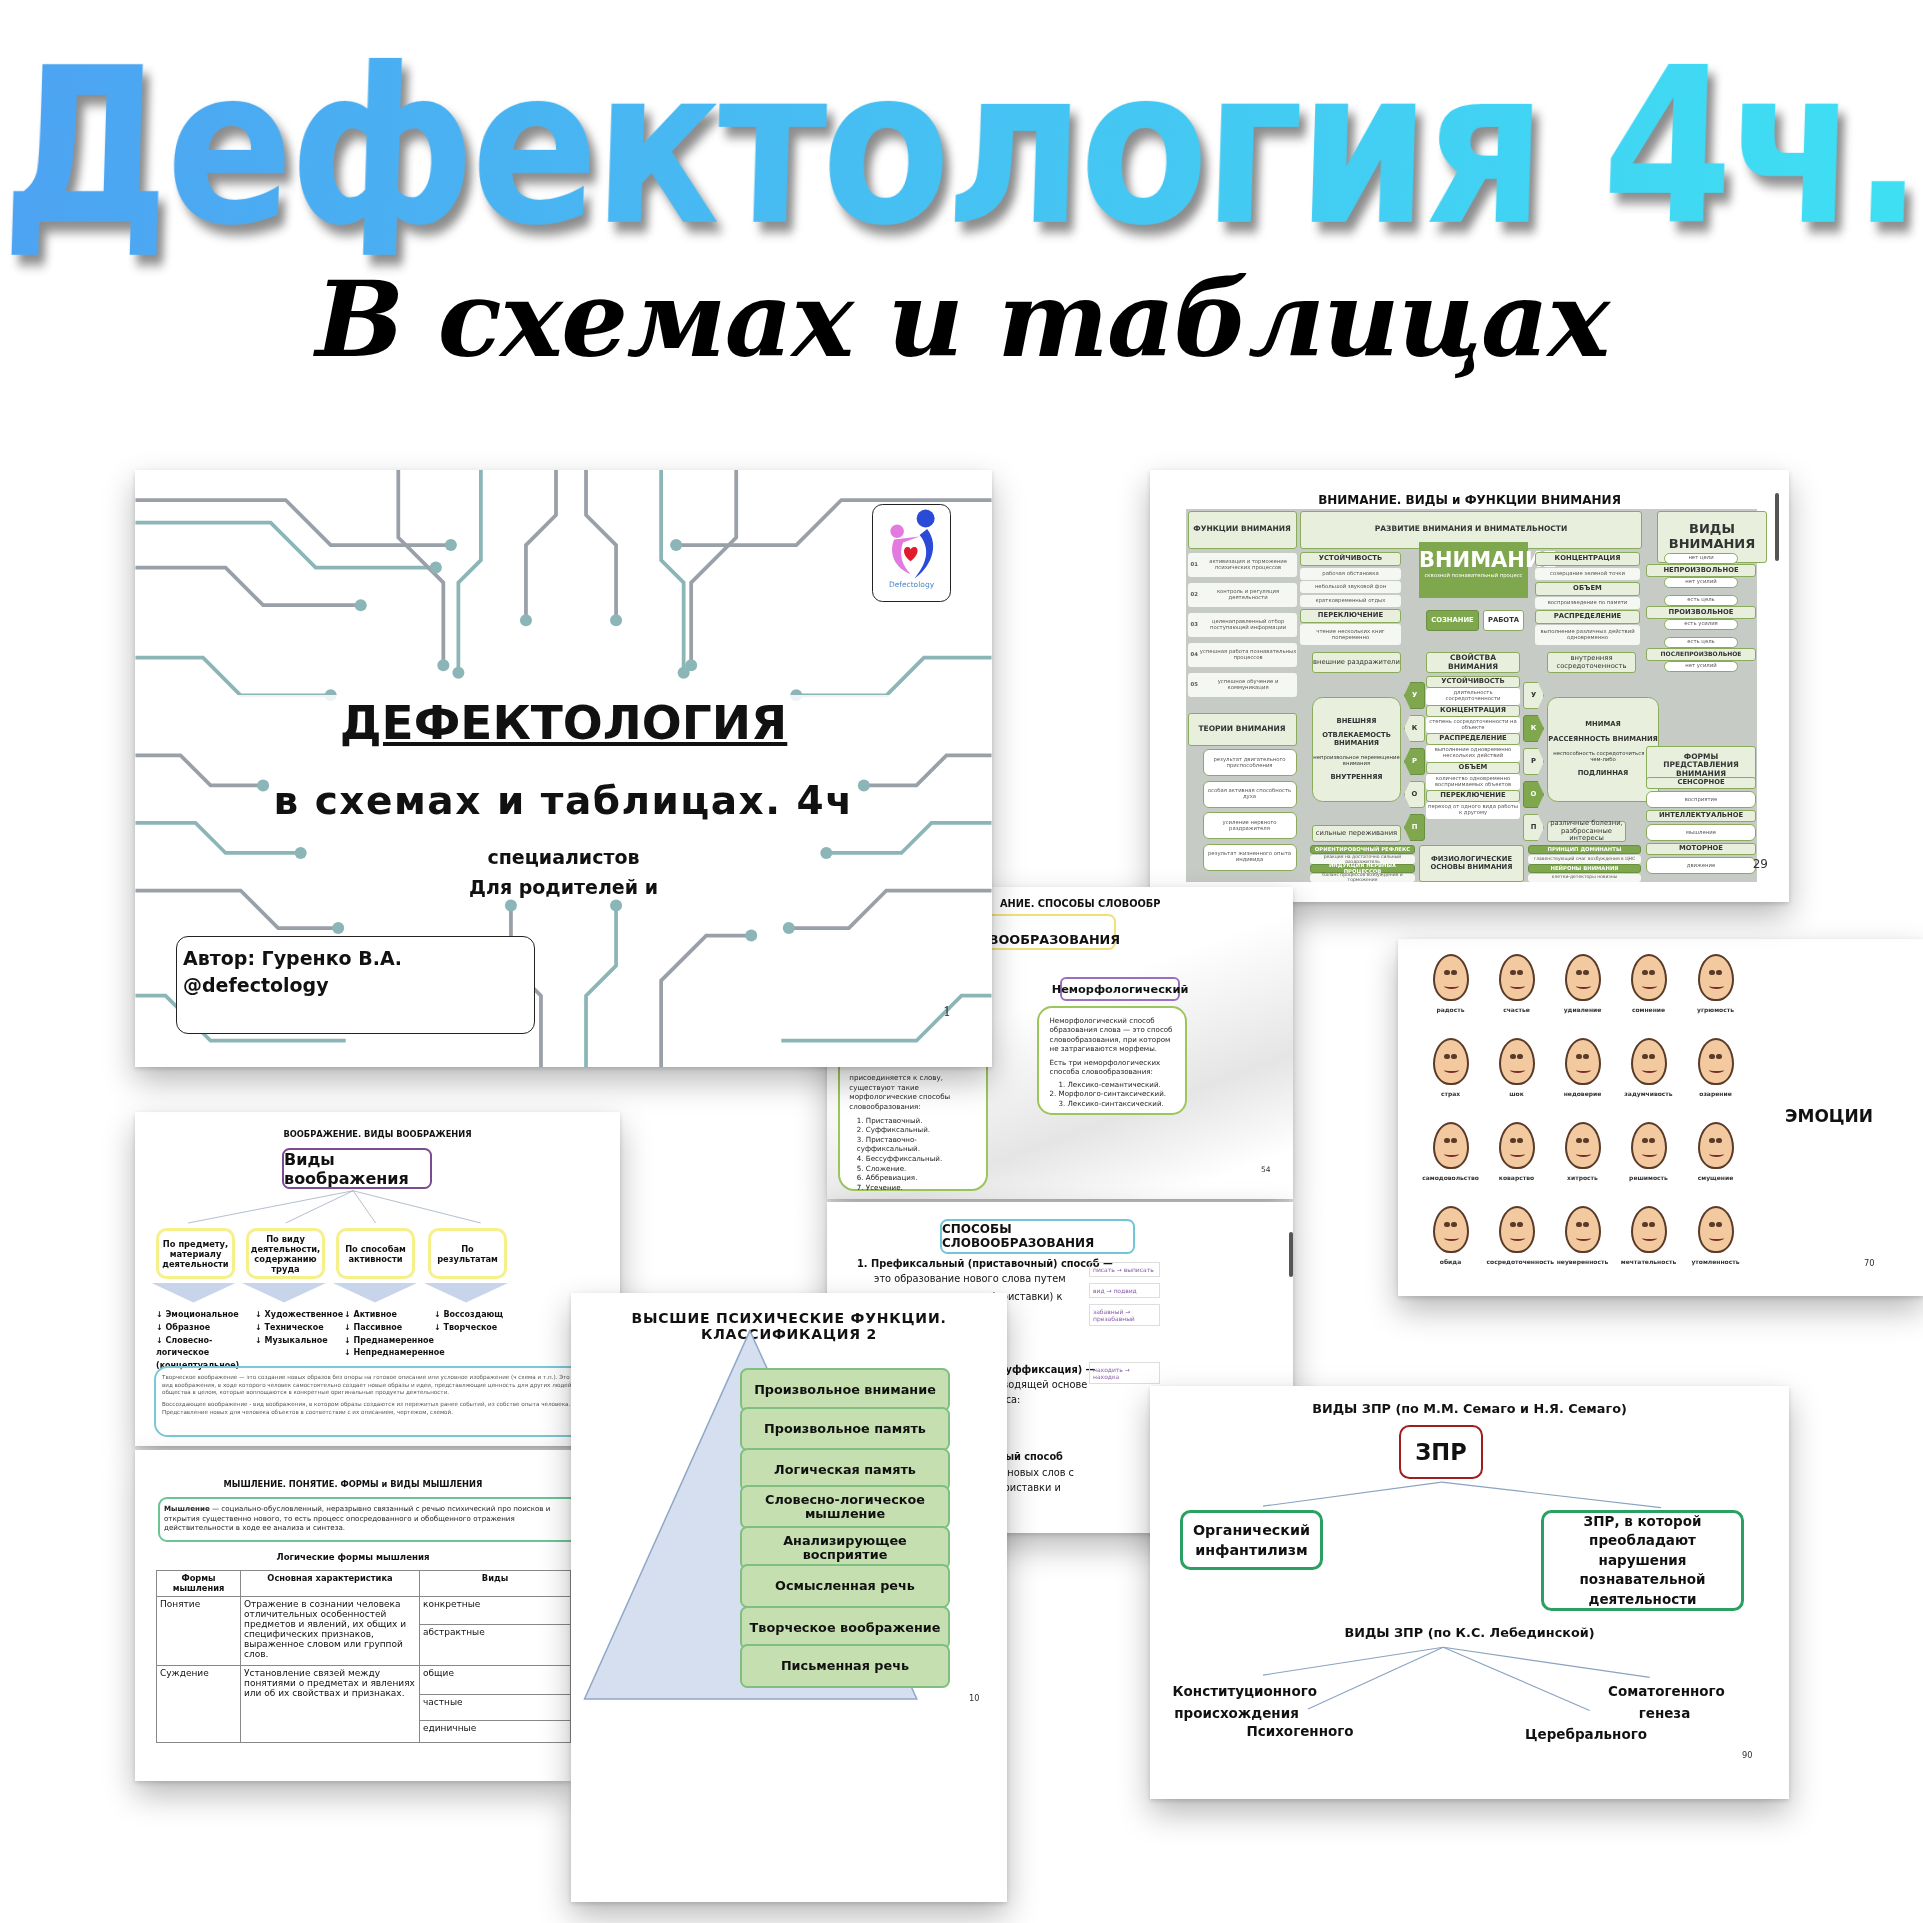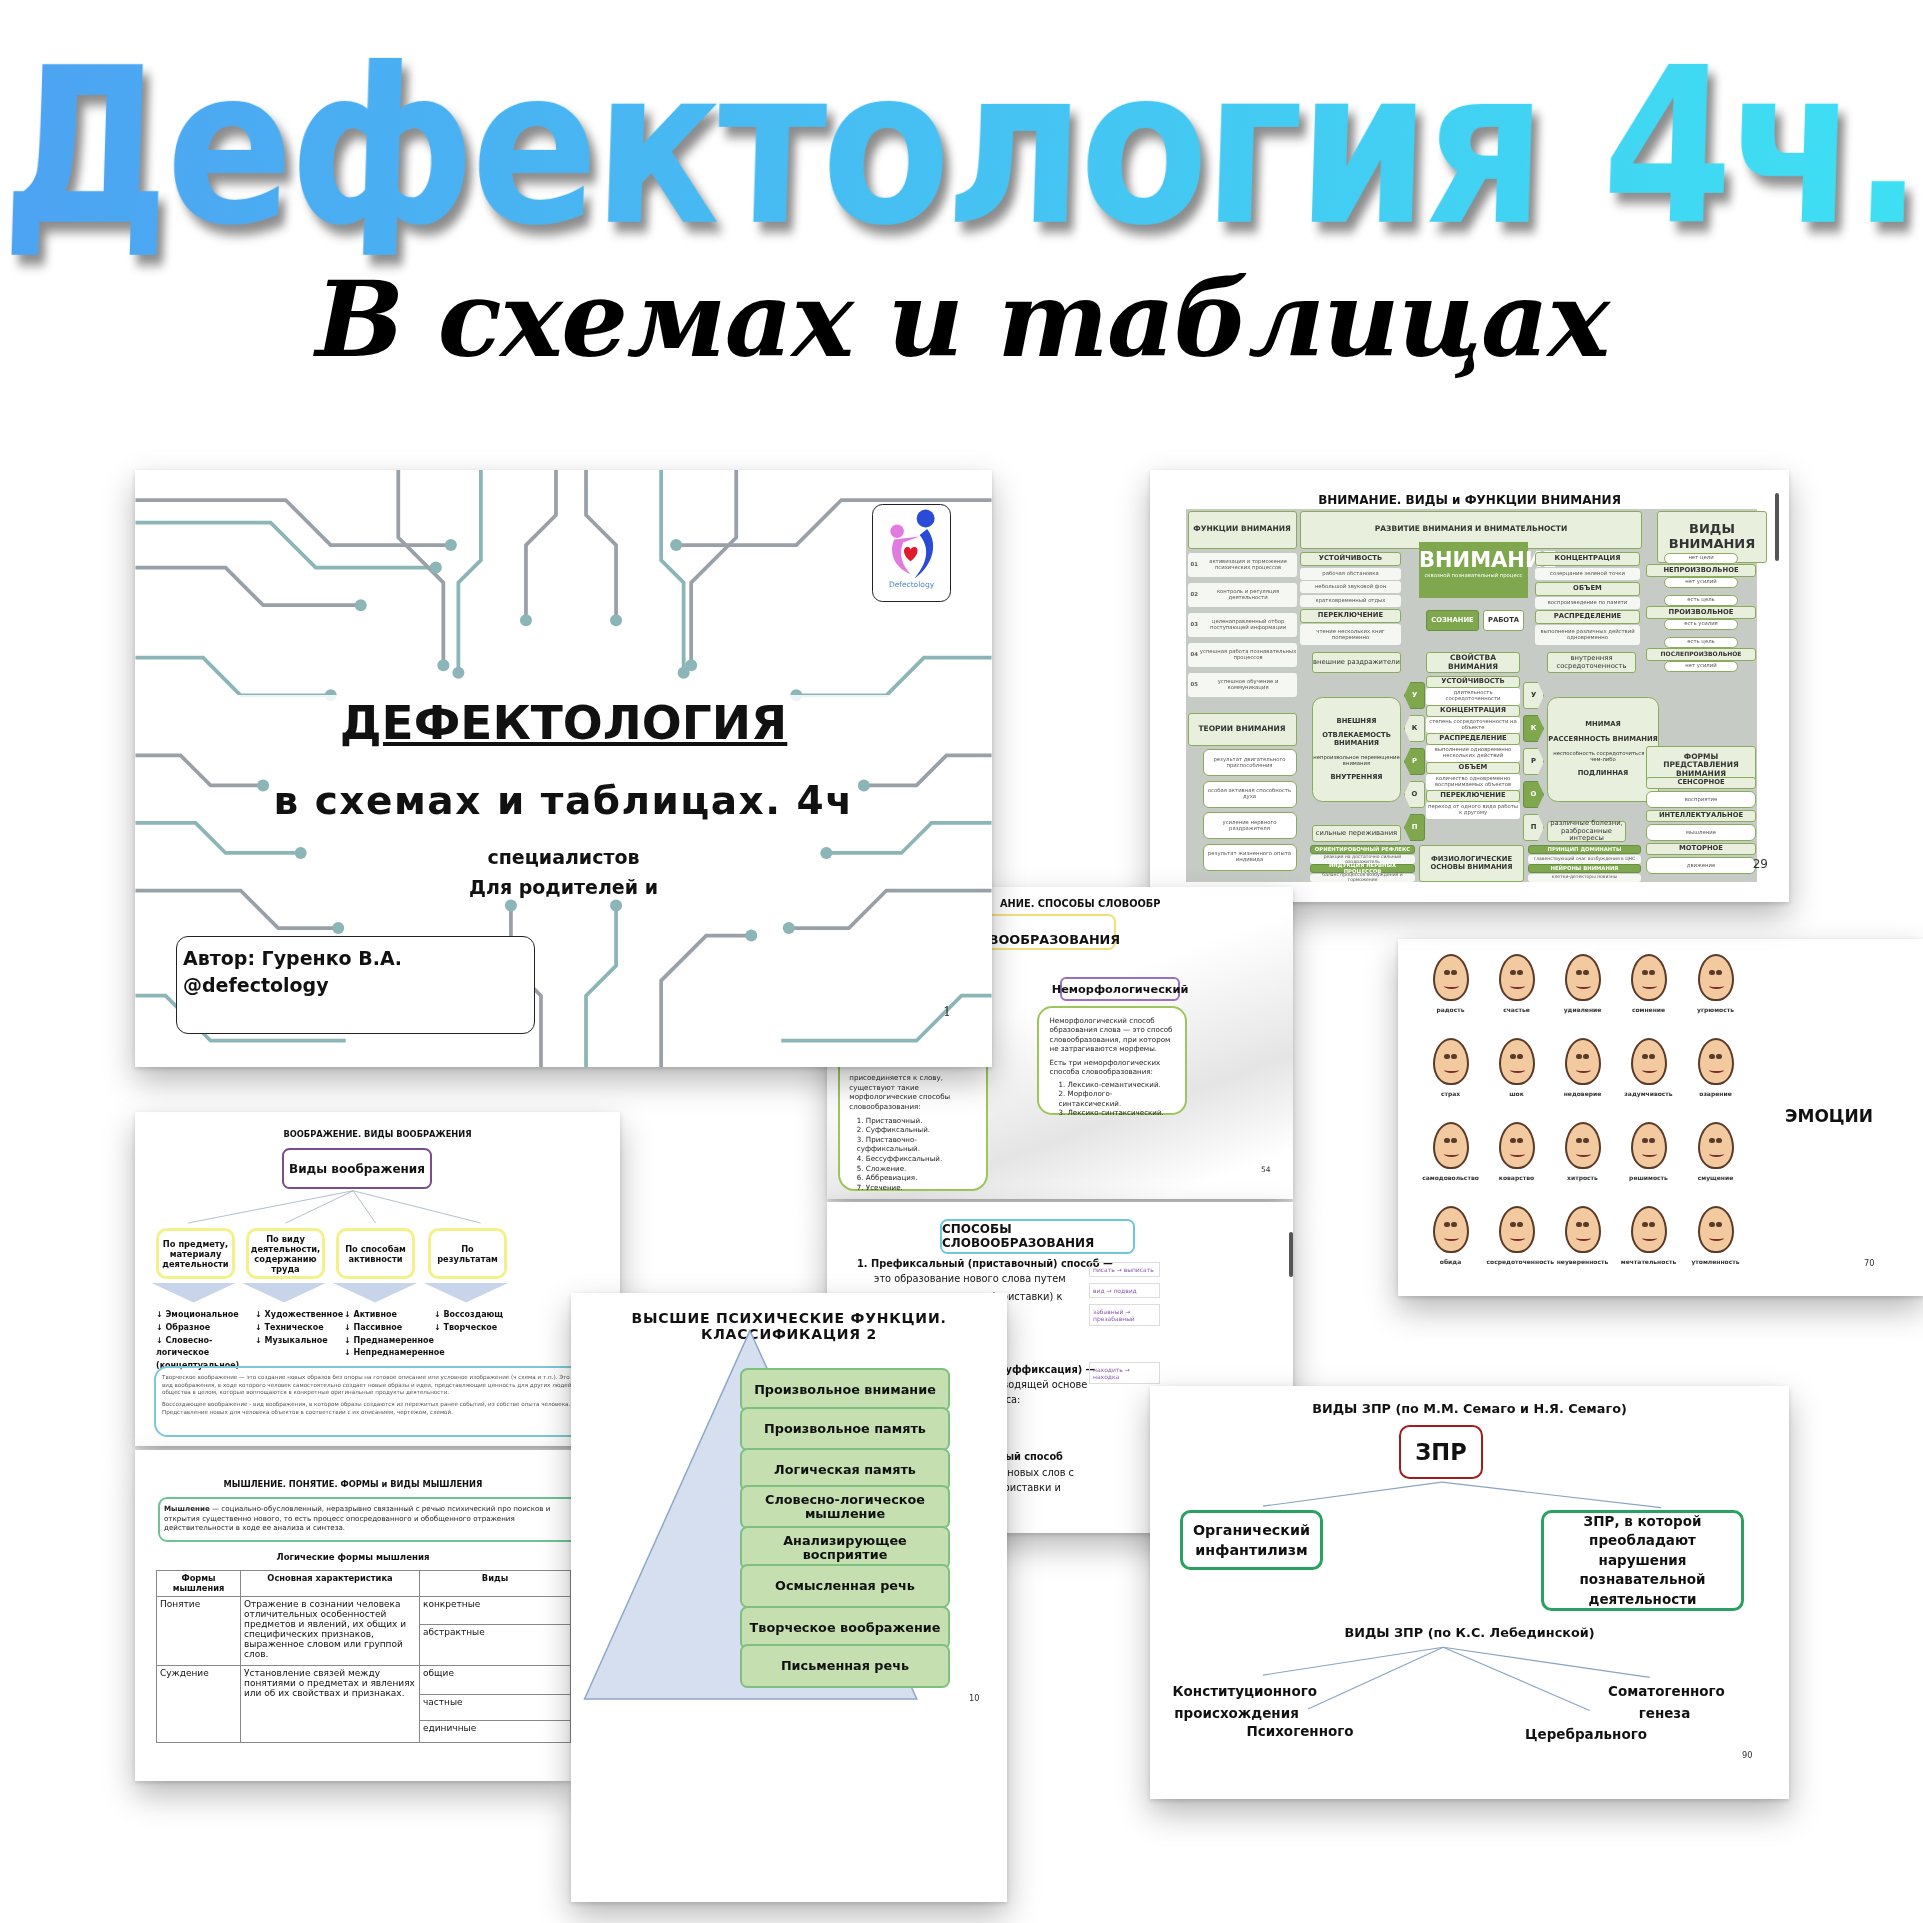--- a/index.html
+++ b/index.html
@@ -316,21 +316,21 @@
 </div>
 
 <div id="s-wf1" class="slide" style="background:linear-gradient(160deg,#fff 40%,#e5e5e5 70%,#fff 90%)">
   <div class="abs" style="left:173px;top:11.3px;font-size:9.8px;font-weight:bold">АНИЕ. СПОСОБЫ СЛОВООБР</div>
   <div class="abs" style="left:135px;top:27px;width:154px;height:36px;border:2.3px solid #f1e07a;border-radius:7.5px;background:#fff;font-size:12.8px;font-weight:bold;display:flex;align-items:center;justify-content:center">Ы СЛОВООБРАЗОВАНИЯ</div>
   <div class="abs" style="left:233px;top:90px;width:120px;height:24px;border:2.3px solid #9a6fbf;border-radius:6px;background:#fff;font-size:11.3px;font-weight:bold;display:flex;align-items:center;justify-content:center">Неморфологический</div>
   <div class="abs small-t" style="left:210px;top:119px;width:150px;height:109px;border:2.3px solid #9cc65a;border-radius:15px;background:#fff;padding:7.5px 10.5px;font-size:7.1px">
     <div>Неморфологический способ образования слова — это способ словообразования, при котором не затрагиваются морфемы.</div>
     <div style="margin-top:3.8px">Есть три неморфологических способа словообразования:</div>
     <div style="margin:3px 0 0 9px">1. Лексико-семантический.</div>
-    <div style="margin-left:9px">2. Морфолого-синтаксический.</div>
+    <div style="">2. Морфолого-синтаксический.</div>
     <div style="margin-left:9px">3. Лексико-синтаксический.</div>
   </div>
   <div class="abs small-t" style="left:11.3px;top:120px;width:150px;height:184px;border:2.3px solid #9cc65a;border-radius:16.5px;background:#fff;padding:64px 9px 7.5px;font-size:7.1px">
     <div>присоединяется к слову, существуют такие морфологические способы словообразования:</div>
     <div style="margin:4.5px 0 0 7.5px">1. Приставочный.</div>
     <div style="margin-left:7.5px">2. Суффиксальный.</div>
     <div style="margin-left:7.5px">3. Приставочно-суффиксальный.</div>
     <div style="margin-left:7.5px">4. Бессуффиксальный.</div>
     <div style="margin-left:7.5px">5. Сложение.</div>
     <div style="margin-left:7.5px">6. Аббревиация.</div>
@@ -354,21 +354,21 @@
     <div style="border:0.8px solid #ddd;font-size:6px;color:#8a5aa8;padding:3px;margin-bottom:6px">писать → выписать</div>
     <div style="border:0.8px solid #ddd;font-size:6px;color:#8a5aa8;padding:3px;margin-bottom:6px">вид → подвид</div>
     <div style="border:0.8px solid #ddd;font-size:6px;color:#8a5aa8;padding:3px;margin-bottom:36px">забавный → презабавный</div>
     <div style="border:0.8px solid #ddd;font-size:6px;color:#8a5aa8;padding:3px">находить → находка</div>
   </div>
   <div class="abs" style="right:0;top:30px;width:3.8px;height:45px;background:#555;border-radius:2.3px"></div>
 </div>
 
 <div id="s-imag" class="slide">
   <div class="abs" style="left:0;width:100%;top:16.5px;text-align:center;font-size:8.3px;font-weight:bold">ВООБРАЖЕНИЕ. ВИДЫ ВООБРАЖЕНИЯ</div>
-  <div class="abs" style="left:147px;top:36px;width:150px;height:41px;border:2.3px solid #7b4c8f;border-radius:7.5px;font-size:12px;font-weight:bold;display:flex;align-items:center;justify-content:center">Виды воображения</div>
+  <div class="abs" style="left:147px;top:36px;width:150px;height:41px;border:2.3px solid #7b4c8f;border-radius:7.5px;font-size:16px;font-weight:bold;display:flex;align-items:center;justify-content:center">Виды воображения</div>
   <svg class="abs" style="left:0;top:75px" width="485" height="45" viewBox="0 0 645 60">
     <line x1="290" y1="5" x2="70" y2="48" stroke="#9ab" stroke-width="1"></line>
     <line x1="290" y1="5" x2="200" y2="48" stroke="#9ab" stroke-width="1"></line>
     <line x1="290" y1="5" x2="320" y2="48" stroke="#9ab" stroke-width="1"></line>
     <line x1="290" y1="5" x2="460" y2="48" stroke="#9ab" stroke-width="1"></line>
   </svg>
   <div class="rbox" style="left:21px;top:116px;width:79px;height:51px;border:3px solid #f6f08a;font-size:8.3px">По предмету, материалу деятельности</div>
   <div class="rbox" style="left:111px;top:116px;width:79px;height:51px;border:3px solid #f6f08a;font-size:8.3px">По виду деятельности, содержанию труда</div>
   <div class="rbox" style="left:201px;top:116px;width:79px;height:51px;border:3px solid #f6f08a;font-size:8.3px">По способам активности</div>
   <div class="rbox" style="left:293px;top:116px;width:79px;height:51px;border:3px solid #f6f08a;font-size:8.3px">По результатам</div>

